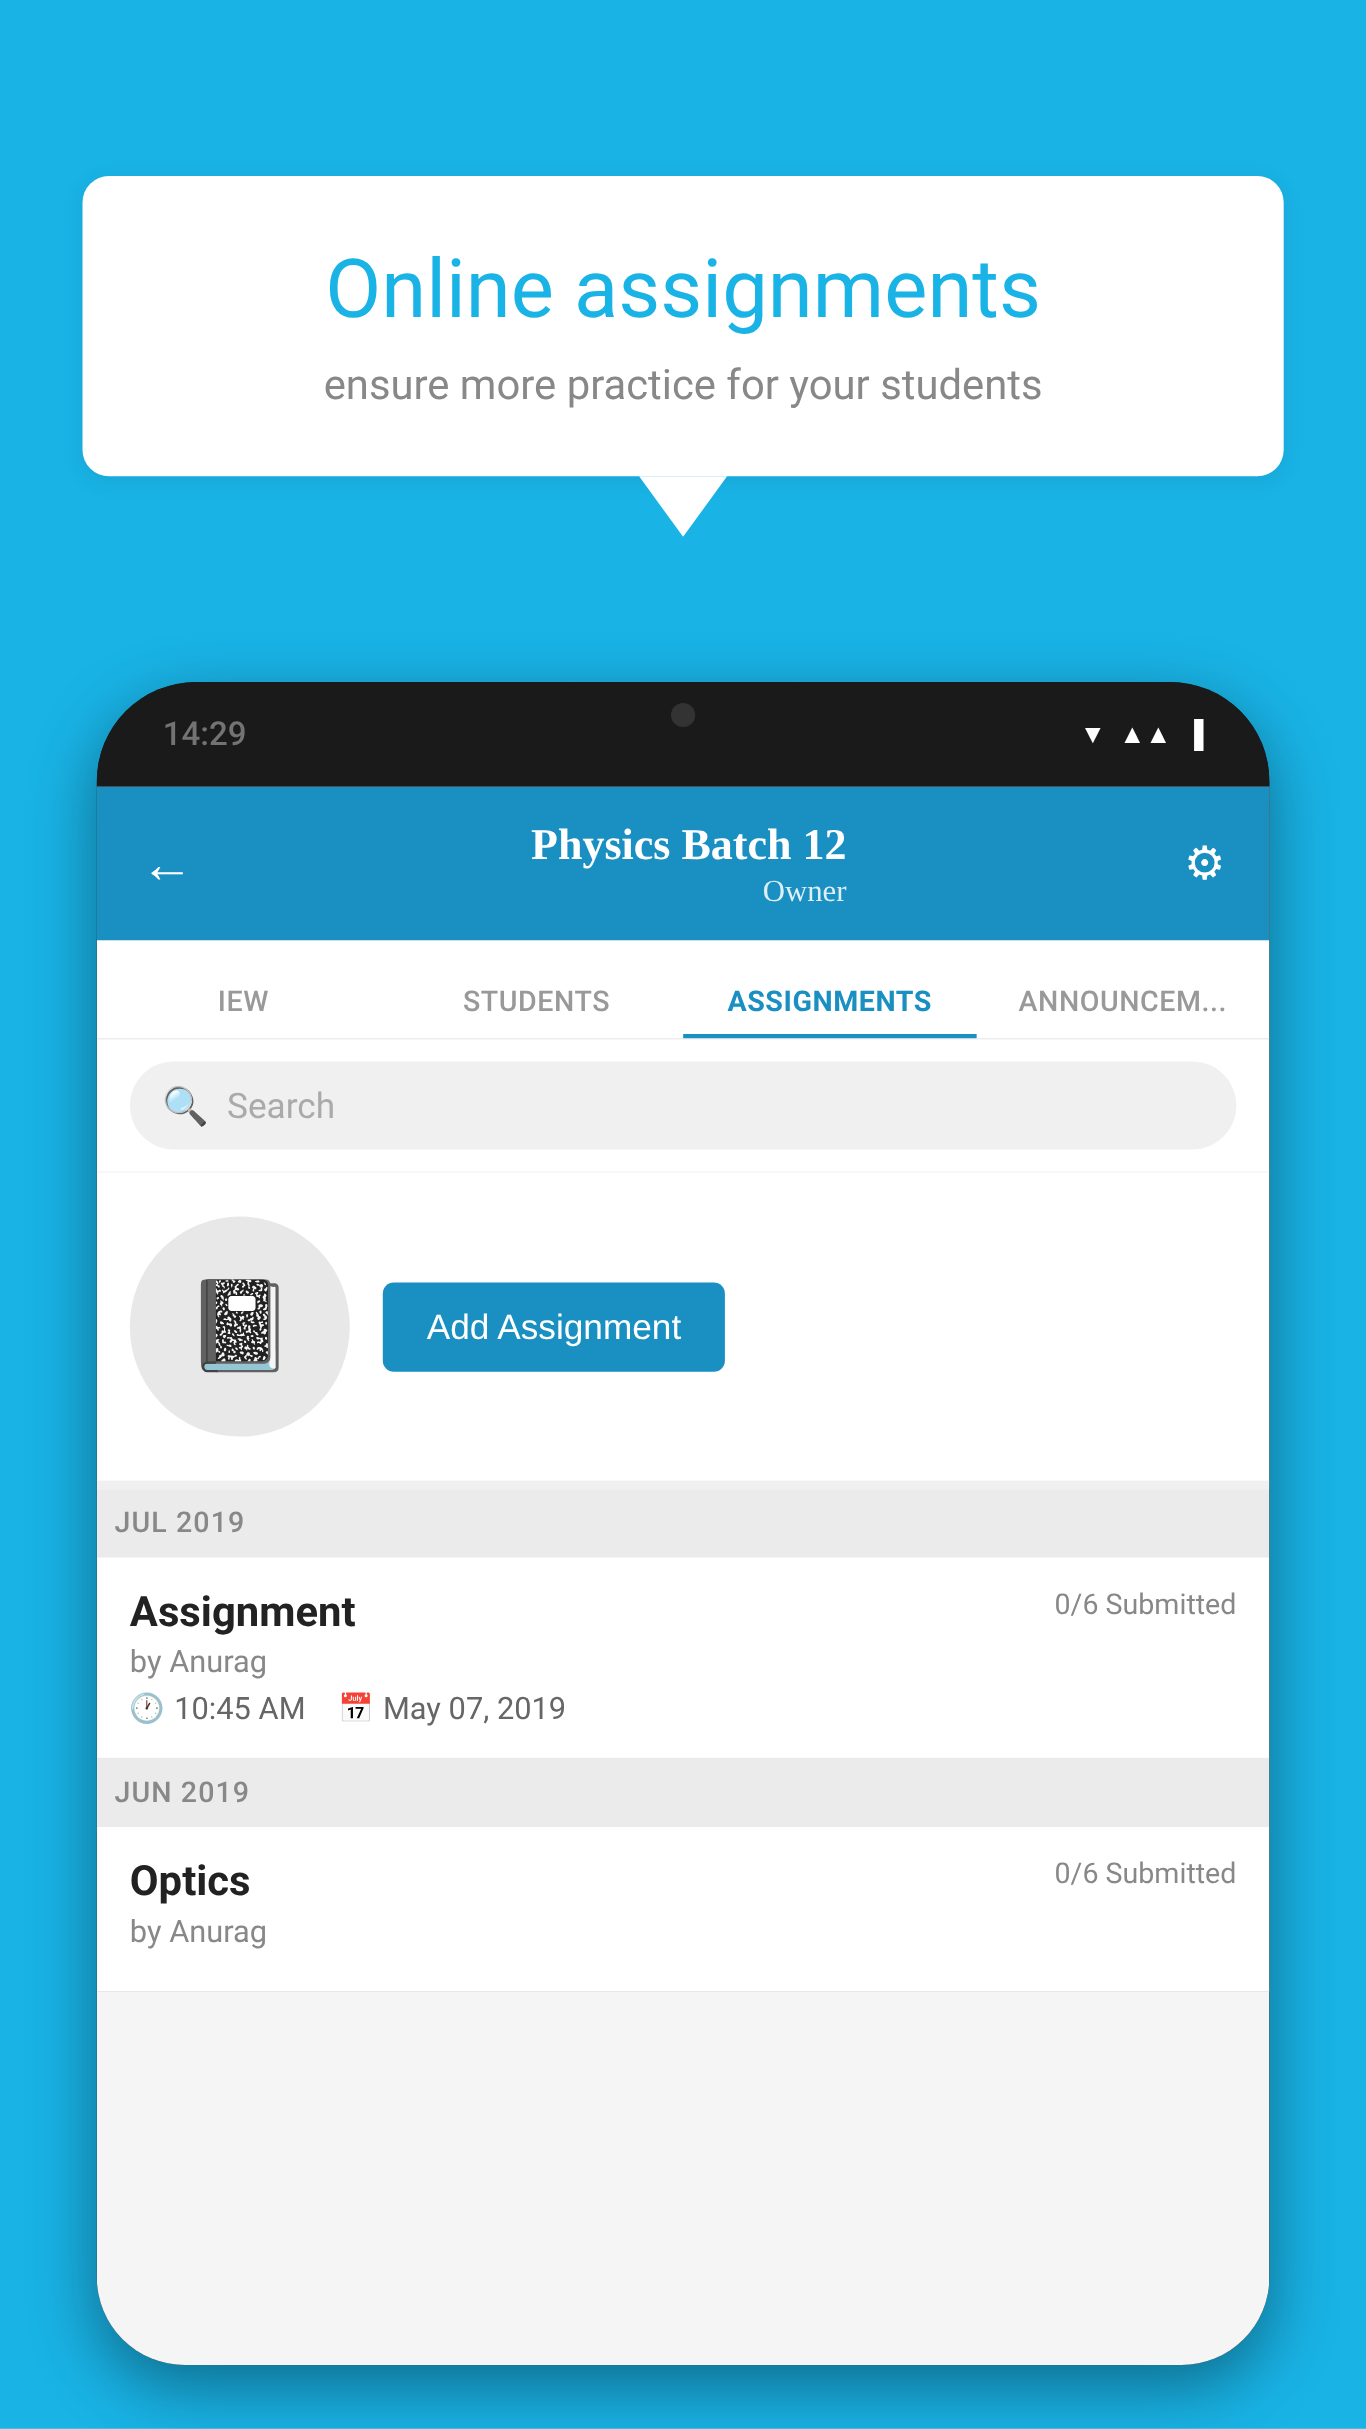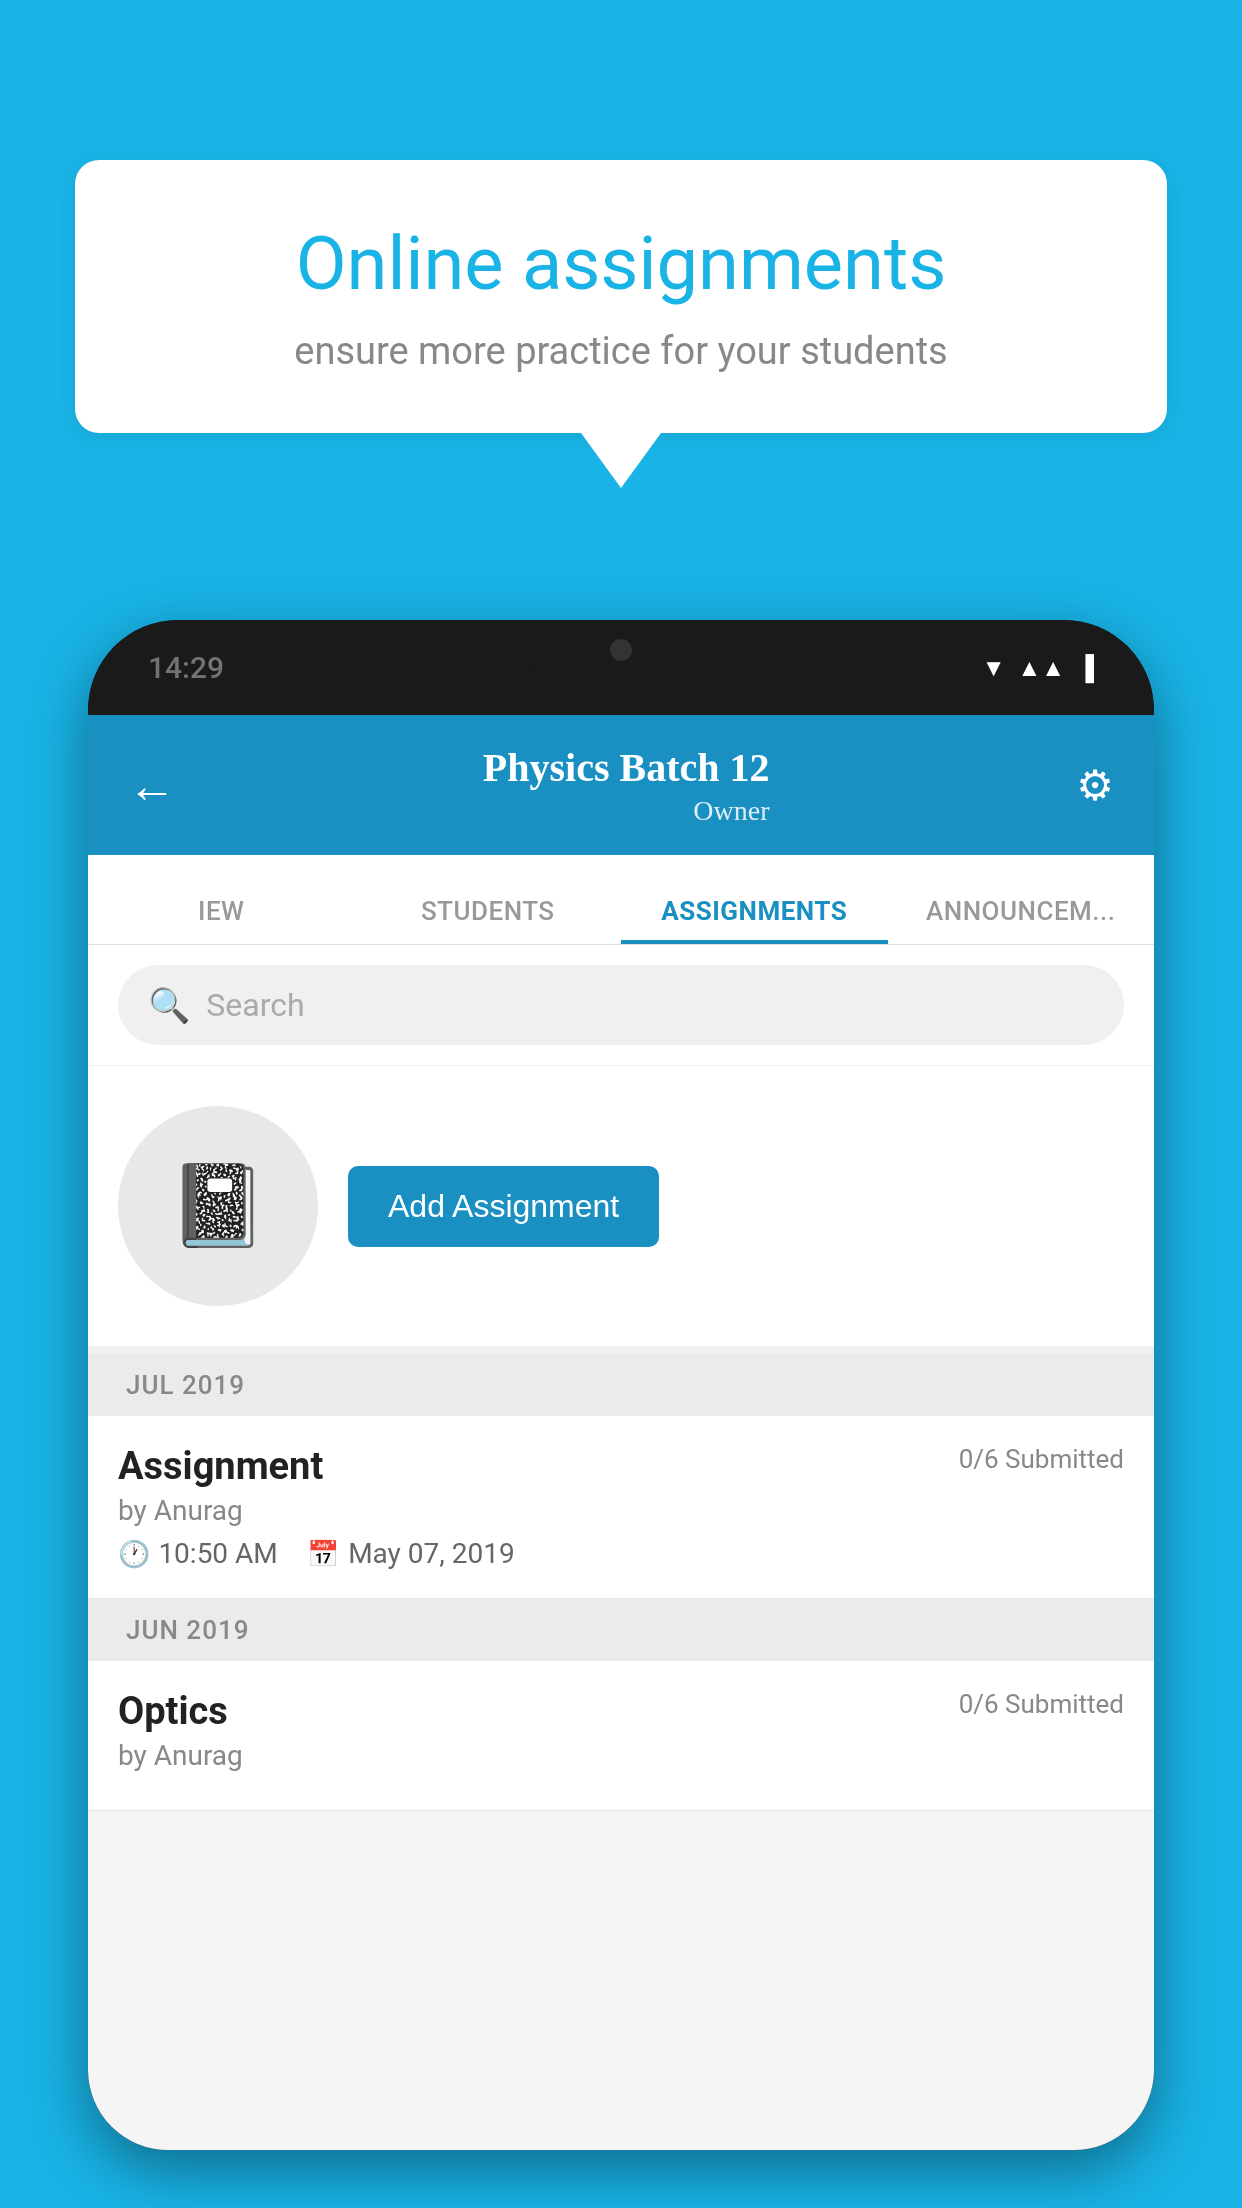--- a/index.html
+++ b/index.html
@@ -286,21 +286,21 @@
       padding: 22px 40px;
       font-size: 32px;
       font-weight: 500;
       cursor: pointer;
       display: inline-block;
     }
 
     
     .section-header {
       background: #ebebeb;
-      padding: 16px 38px;
+      padding: 16px 16px;
       font-size: 26px;
       color: #888;
       font-weight: 500;
       letter-spacing: 1px;
     }
 
     
     .assignment-item {
       background: white;
       padding: 28px 30px;
@@ -415,21 +415,21 @@
       <div class="section-header">JUL 2019</div>
       <div class="assignment-item">
         <div class="assignment-top-row">
           <span class="assignment-name">Assignment</span>
           <span class="assignment-submitted">0/6 Submitted</span>
         </div>
         <div class="assignment-author">by Anurag</div>
         <div class="assignment-meta">
           <div class="assignment-time">
             <span class="meta-icon">🕐</span>
-            <span>10:50 AM</span>
+            <span>10:45 AM</span>
           </div>
           <div class="assignment-date">
             <span class="meta-icon">📅</span>
             <span>May 07, 2019</span>
           </div>
         </div>
       </div>
 
       <div class="section-header">JUN 2019</div>
       <div class="assignment-item">

